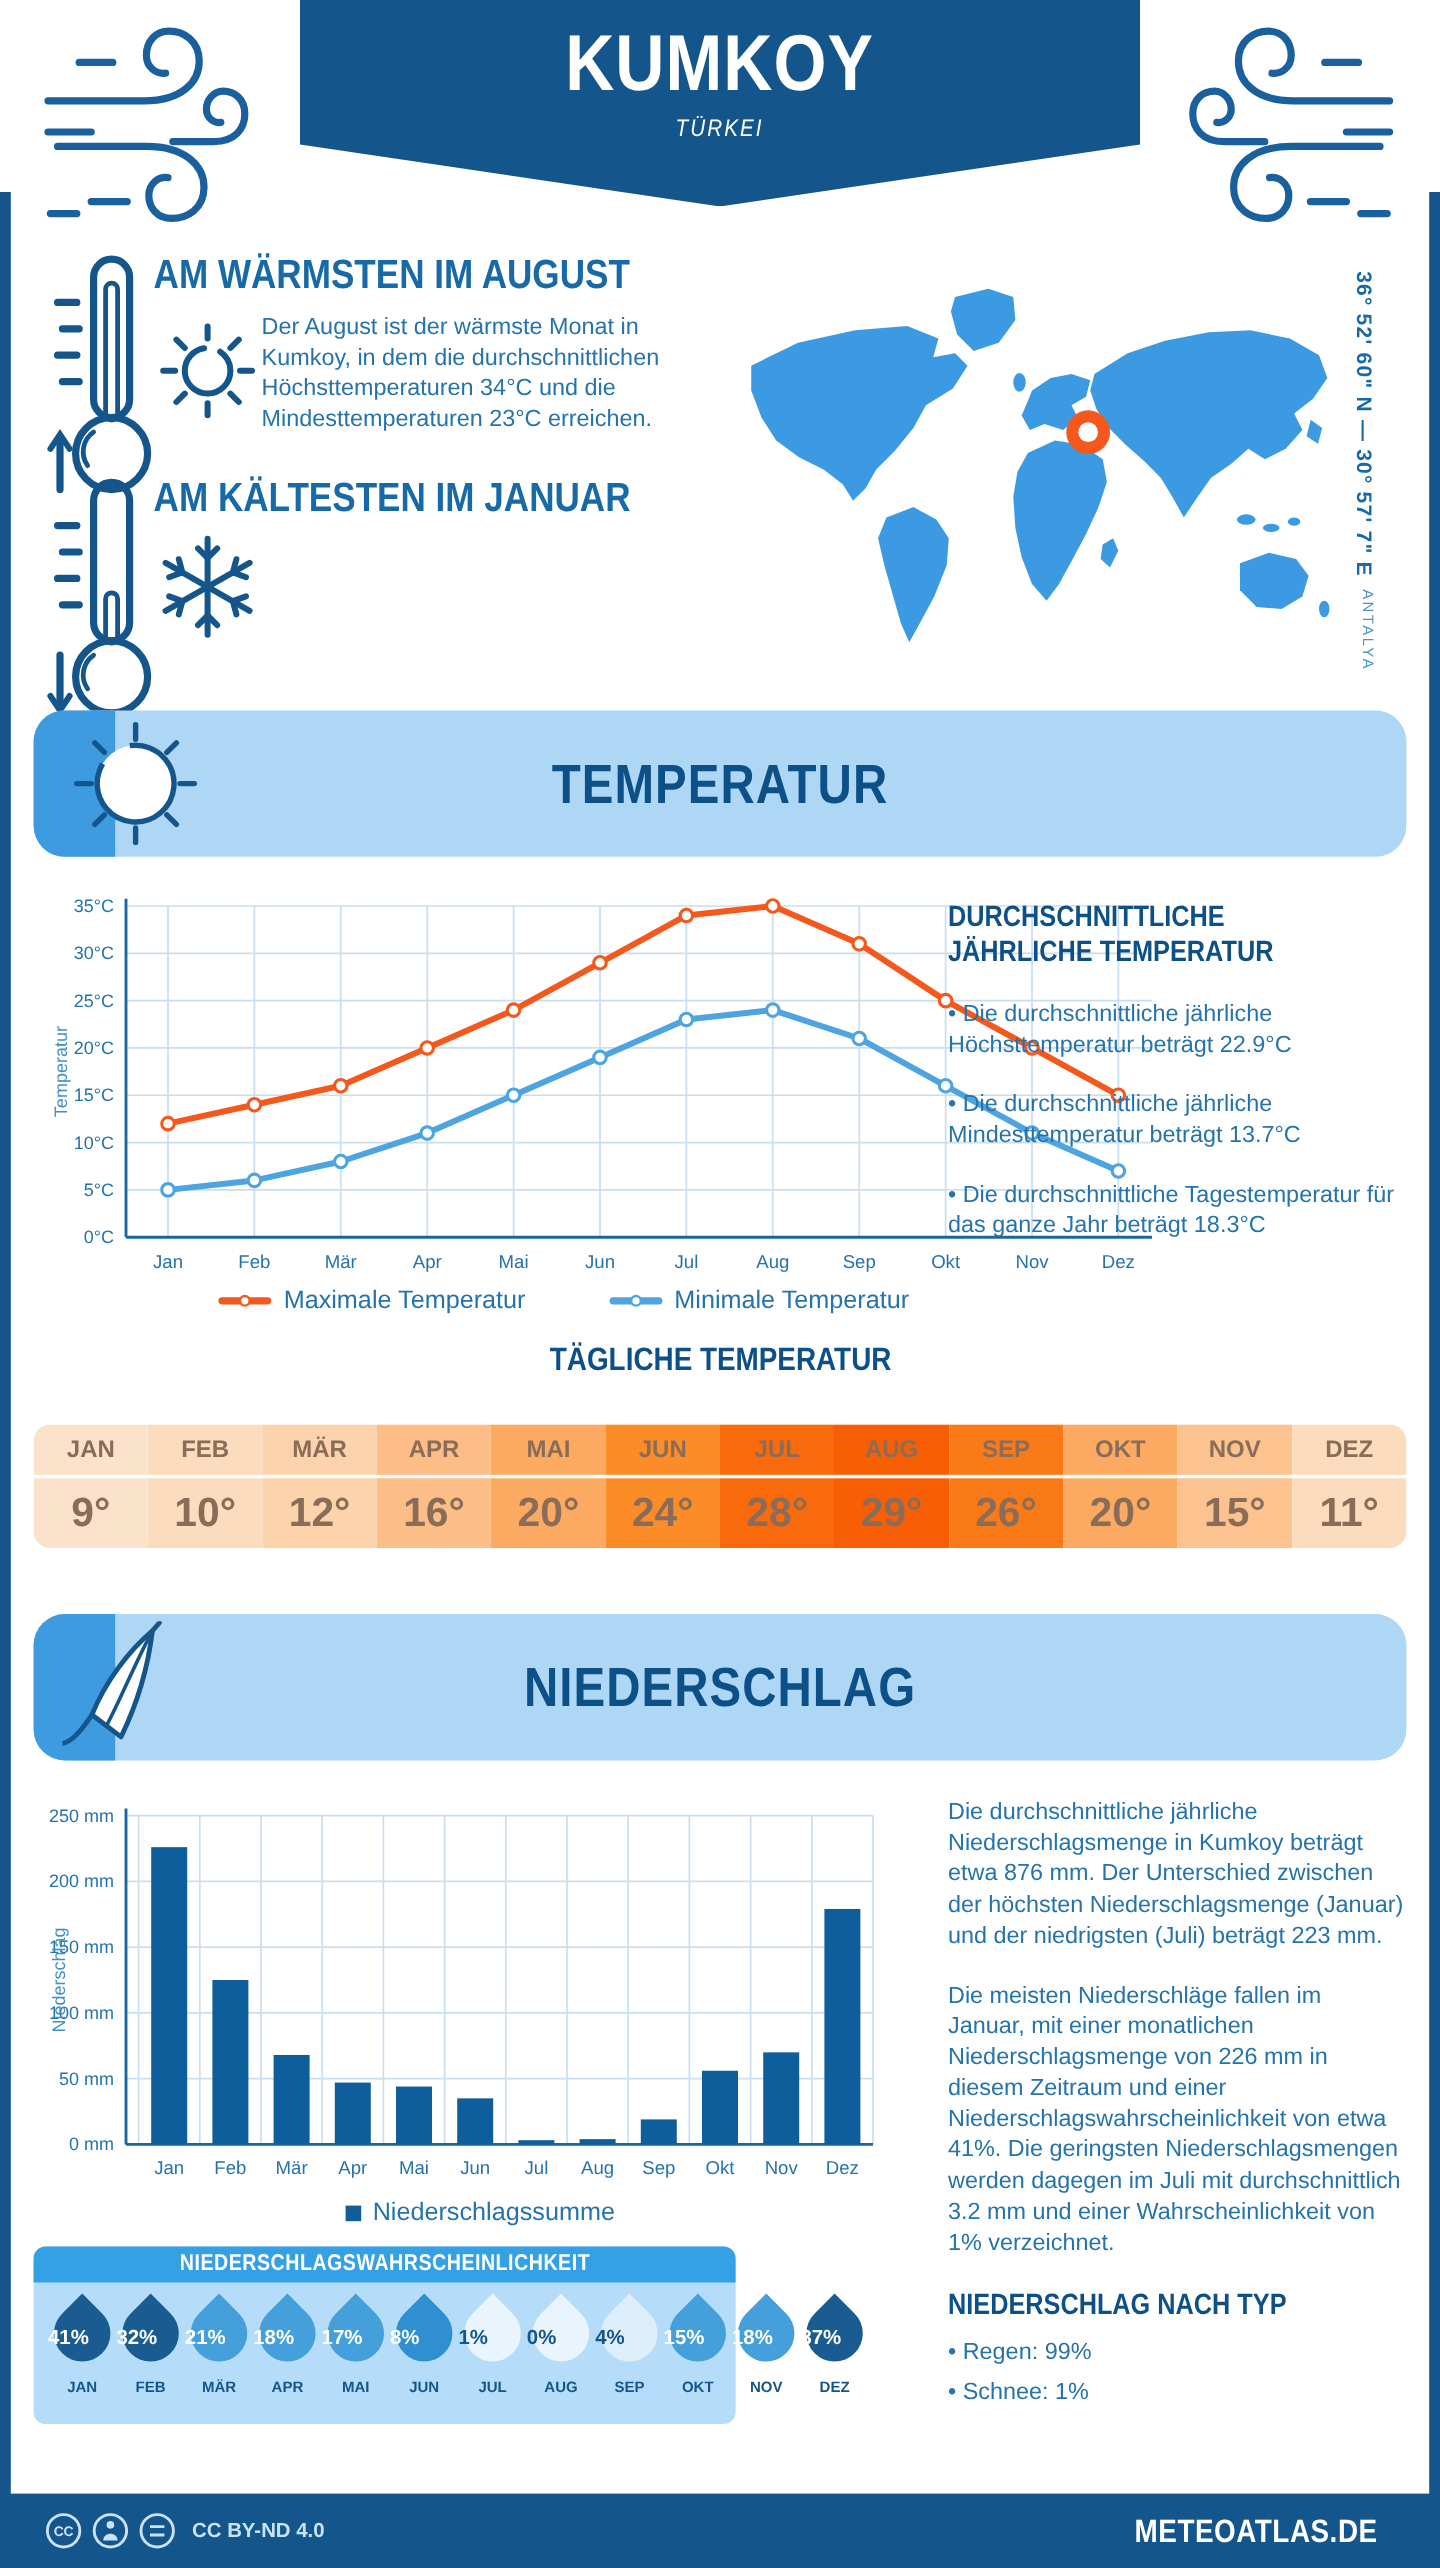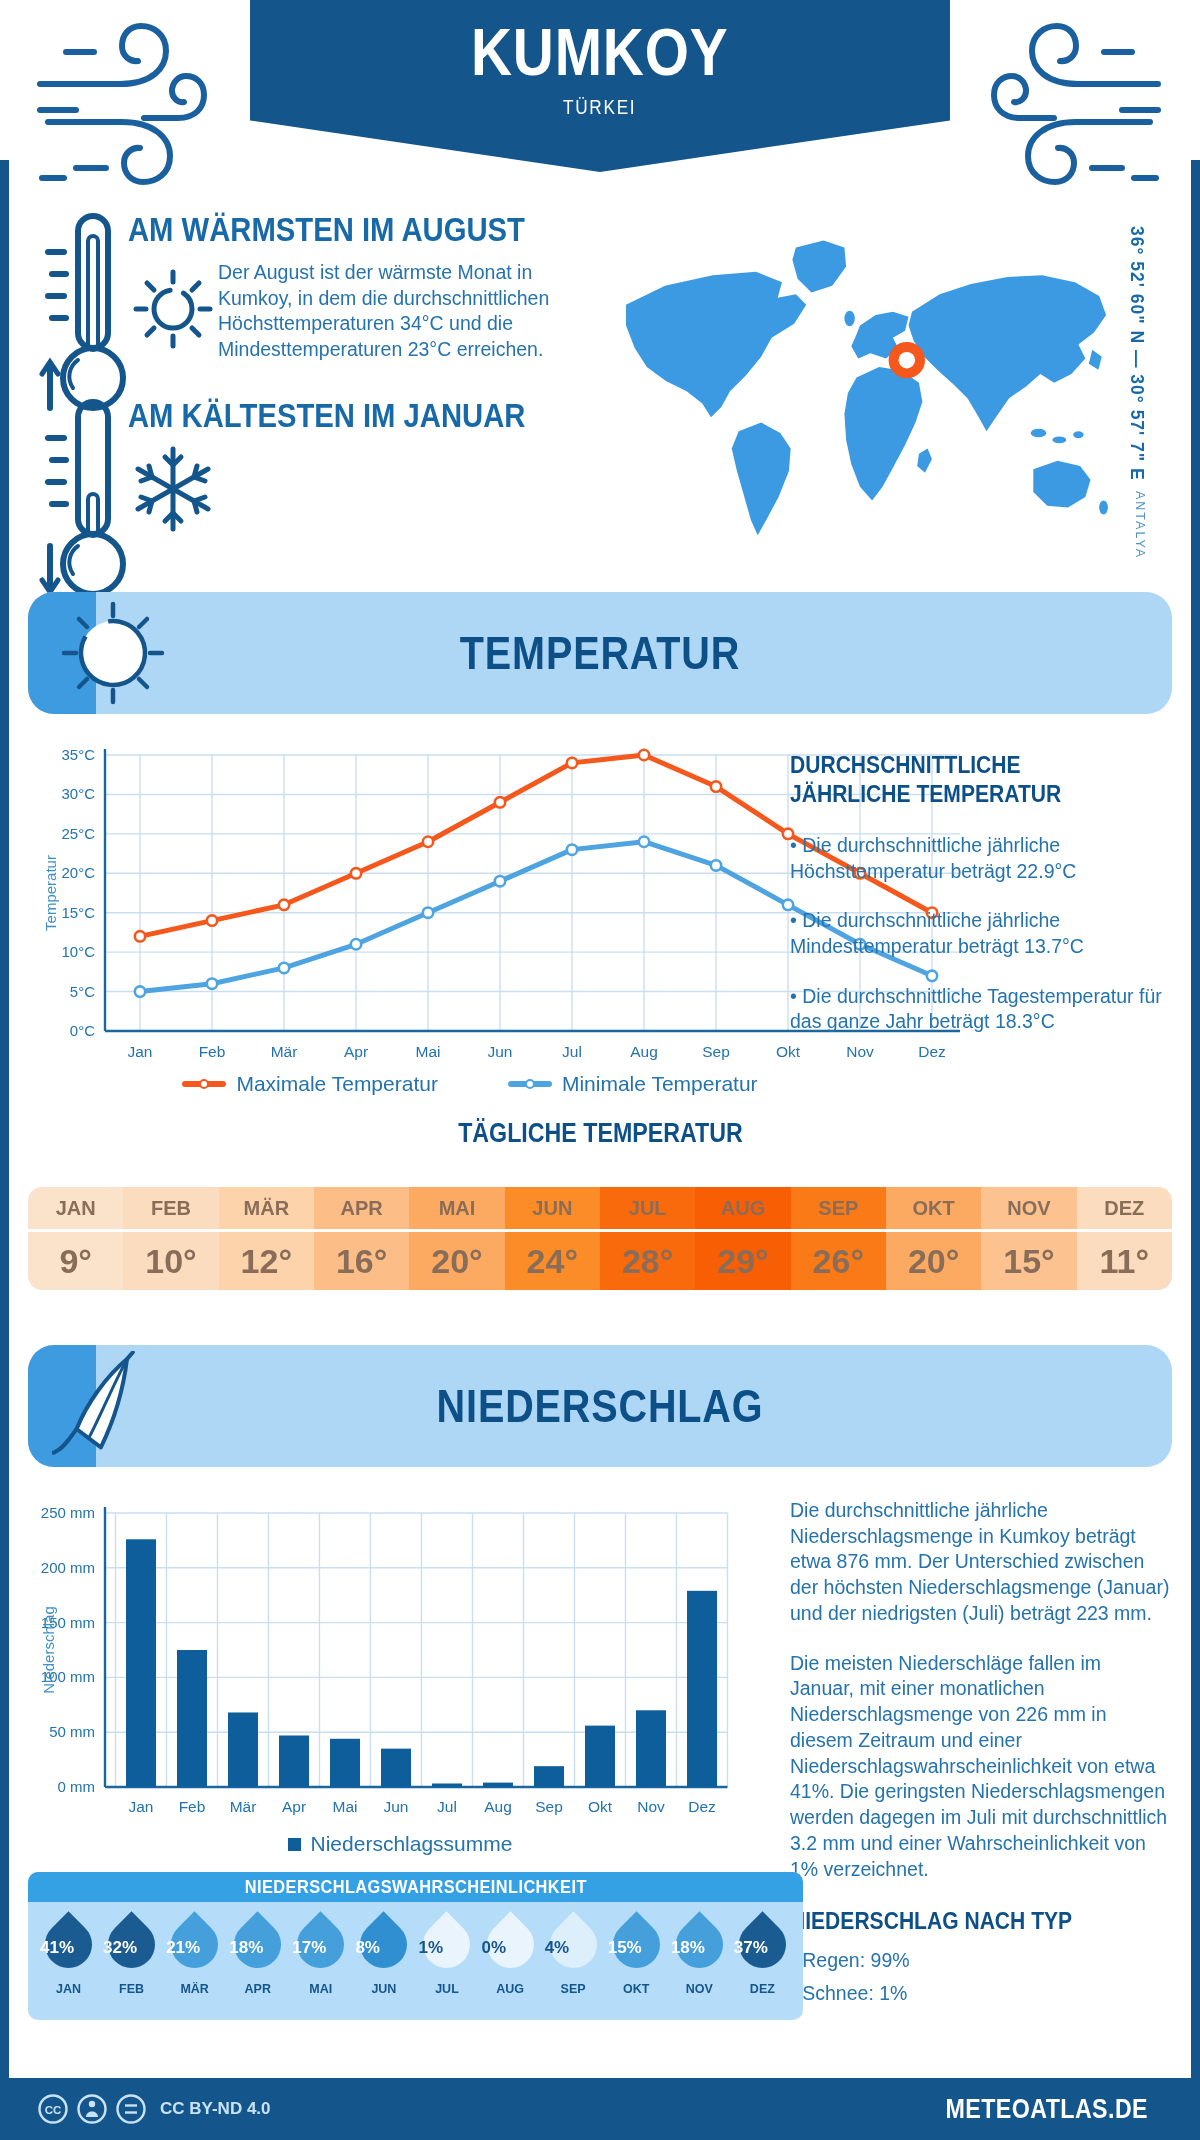--- a/index.html
+++ b/index.html
@@ -7,21 +7,21 @@
         font-family:"Liberation Sans",sans-serif;}
   .abs{position:absolute;}
   .cond{display:inline-block;transform:scaleX(.86);transform-origin:center;}
   .condL{display:inline-block;transform:scaleX(.86);transform-origin:left center;}
 
   
   #banner{left:250px;top:0;width:700px;height:172px;background:#14568c;
           clip-path:polygon(0 0,100% 0,100% 70%,50% 100%,0 70%);
           display:flex;flex-direction:column;align-items:center;}
   #banner .t{color:#fff;font-weight:bold;font-size:66px;letter-spacing:1px;margin-top:14px;}
-  #banner .s{color:#fff;font-size:20px;letter-spacing:2px;margin-top:6px;}
+  #banner .s{color:#fff;font-size:20px;letter-spacing:2px;margin-top:6px;font-style:italic;}
   .edge{width:9px;background:#14568c;top:160px;height:1980px;}
 
   
   .sec-title{font-weight:bold;font-size:34px;color:#1769a8;white-space:nowrap;}
   .sec-text{font-size:19.5px;line-height:1.32;color:#2473ad;}
 
   
   .bigbanner{left:28px;width:1144px;height:122px;background:#aed7f6;border-radius:26px;
              display:flex;align-items:center;justify-content:center;}
   .bigbanner .block{position:absolute;left:0;top:0;width:68px;height:122px;background:#3e9be0;
@@ -48,21 +48,21 @@
   #dtable .vc{height:58px;display:flex;align-items:center;justify-content:center;
               font-weight:bold;font-size:34px;color:#8a6d58;}
 
   
   .rcol{width:380px;color:#2473ad;font-size:19.5px;line-height:1.32;}
   .rcol h2{color:#0d5088;font-size:24.5px;line-height:1.2;margin:0 0 24px 0;}
   .rcol p{margin:0 0 24px 0;}
   .rcol .bullets div{margin-bottom:8px;}
 
   
-  #probbox{left:28px;top:1872px;width:775px;height:148px;background:#b5dcf8;border-radius:10px;}
+  #probbox{left:28px;top:1872px;width:585px;height:148px;background:#b5dcf8;border-radius:10px;}
   #probbar{height:30px;background:#35a1e5;border-radius:10px 10px 0 0;display:flex;
            align-items:center;justify-content:center;color:#fff;font-weight:bold;
            font-size:19px;letter-spacing:.5px;}
   #drops{display:flex;justify-content:space-between;padding:6px 12px 0 12px;}
   .dropwrap{width:57px;text-align:center;}
   .dropshape{position:relative;width:57px;height:72px;}
   .drop{position:absolute;left:50%;top:13px;width:47px;height:47px;margin-left:-23.5px;
         border-radius:0 50% 50% 50%;transform:rotate(45deg);}
   .dpct{position:absolute;left:0;top:30px;width:100%;text-align:left;
         font-weight:bold;font-size:17px;}

